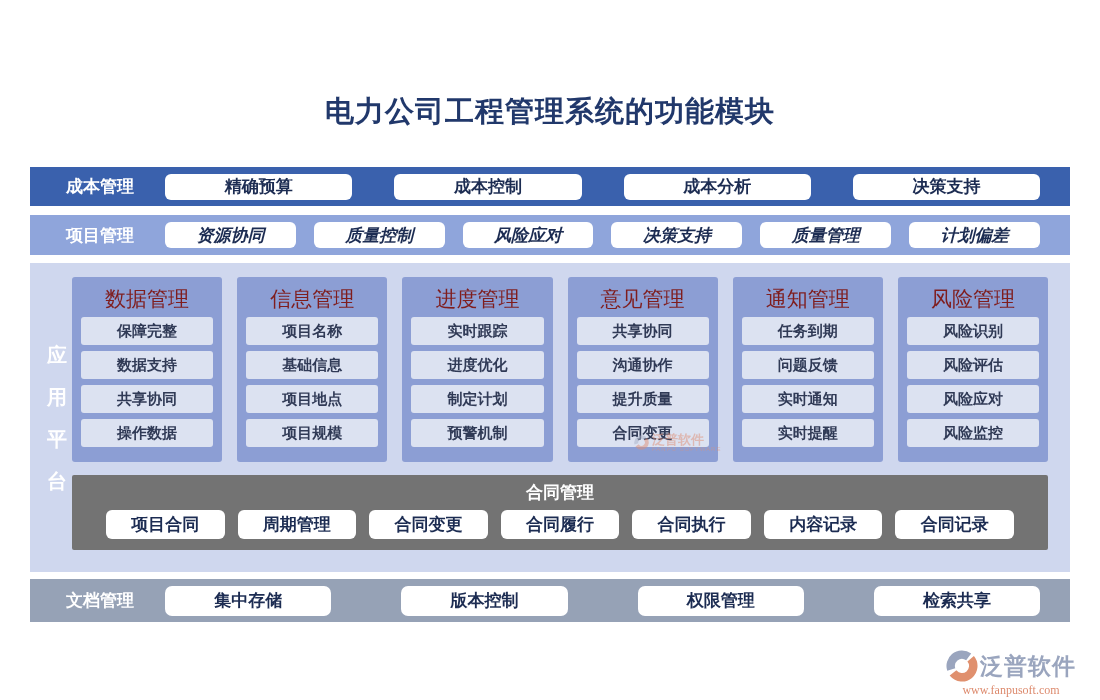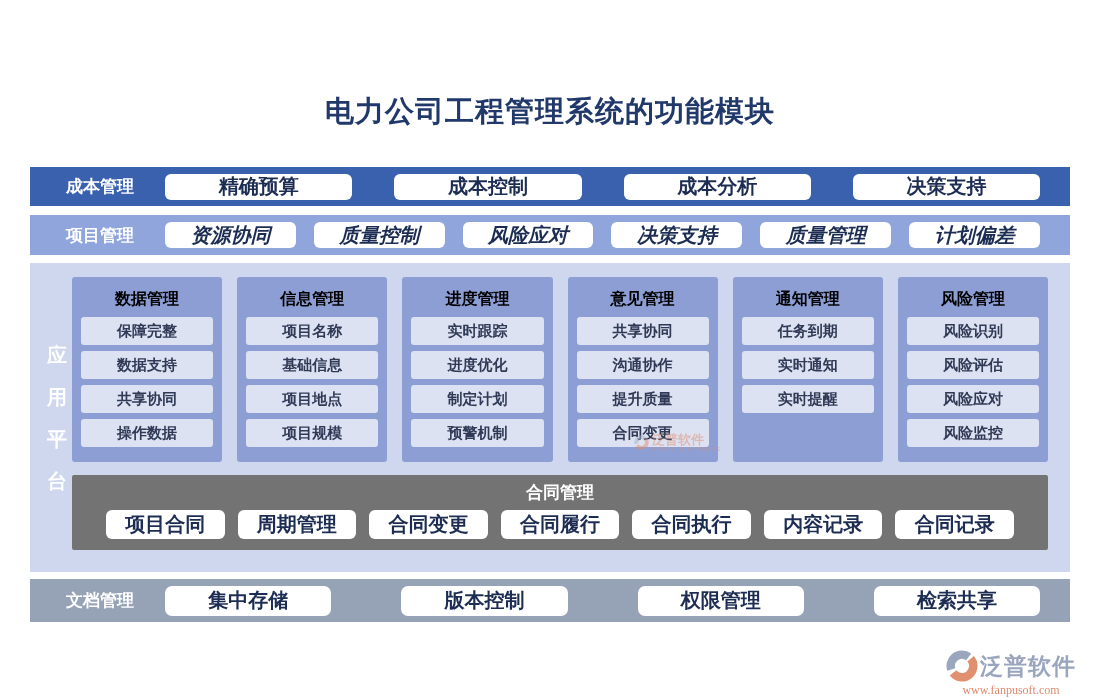--- a/index.html
+++ b/index.html
@@ -17,33 +17,33 @@
 
   .bar-label { flex:0 0 135px; padding-left:36px; color:#ffffff;
                font-size:17px; font-weight:bold; white-space:nowrap; }
   .bar-pills { flex:1; display:flex; align-items:center; padding-right:30px; }
   .bar-cost .bar-pills     { gap:42px; }
   .bar-project .bar-pills  { gap:18px;font-style:italic; }
   .bar-document .bar-pills { gap:70px; }
 
   .pill { flex:1; height:26px; background:#ffffff; border-radius:6px;
           display:flex; align-items:center; justify-content:center;
-          font-size:20px; font-weight:600; color:#1c2c52; white-space:nowrap; }
+          font-size:17px; font-weight:600; color:#1c2c52; white-space:nowrap; }
   .bar-document .pill { height:30px; border-radius:7px; }
 
   .panel { position:absolute; left:30px; top:263px; width:1040px; height:309px;
            background:#cfd7ee; }
   .panel-label { position:absolute; left:14px; top:50%; transform:translateY(-50%);
                  width:26px; color:#ffffff; font-size:20px; font-weight:bold;
                  line-height:2.1; word-break:break-all; text-align:center; }
 
   .cols { position:absolute; left:42px; top:14px; width:976px; height:185px;
           display:flex; gap:15px; }
   .col { flex:1; background:#8c9ed4; border-radius:3px; padding:9px 9px 0 9px; }
-  .col-title { text-align:center; color:#000000; font-size:16px; font-weight:bold;
+  .col-title { text-align:center; color:#7f1d1d; font-size:21px; font-weight:normal;
                height:26px; line-height:26px; margin-bottom:5px; white-space:nowrap; }
   .col-item { height:28px; margin-bottom:6px; background:#dce2f1; border-radius:3px;
               display:flex; align-items:center; justify-content:center;
               font-size:15px; font-weight:600; color:#303a56; white-space:nowrap; }
 
   .contract { position:absolute; left:42px; top:212px; width:976px; height:75px;
               background:#737373; border-radius:2px; padding:6px 34px 0 34px; }
   .contract-title { text-align:center; color:#ffffff; font-size:17px; font-weight:bold;
                     height:24px; line-height:24px; margin-bottom:5px; }
   .contract-pills { display:flex; gap:13px; }
@@ -117,20 +117,21 @@
       <div class="col">
         <div class="col-title">意见管理</div>
         <div class="col-item">共享协同</div>
         <div class="col-item">沟通协作</div>
         <div class="col-item">提升质量</div>
         <div class="col-item">合同变更</div>
       </div>
       <div class="col">
         <div class="col-title">通知管理</div>
         <div class="col-item">任务到期</div>
+        <div class="col-item">问题反馈</div>
         <div class="col-item">实时通知</div>
         <div class="col-item">实时提醒</div>
       </div>
       <div class="col">
         <div class="col-title">风险管理</div>
         <div class="col-item">风险识别</div>
         <div class="col-item">风险评估</div>
         <div class="col-item">风险应对</div>
         <div class="col-item">风险监控</div>
       </div>

